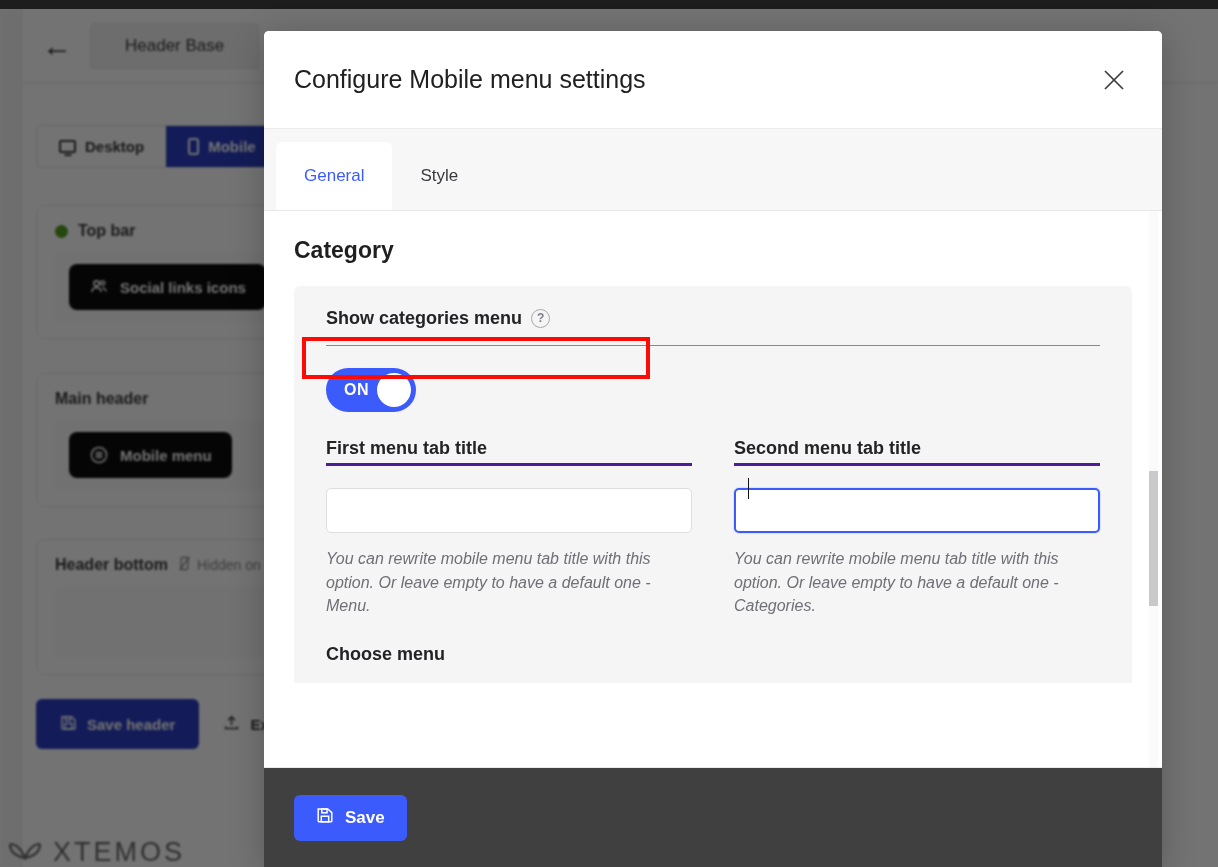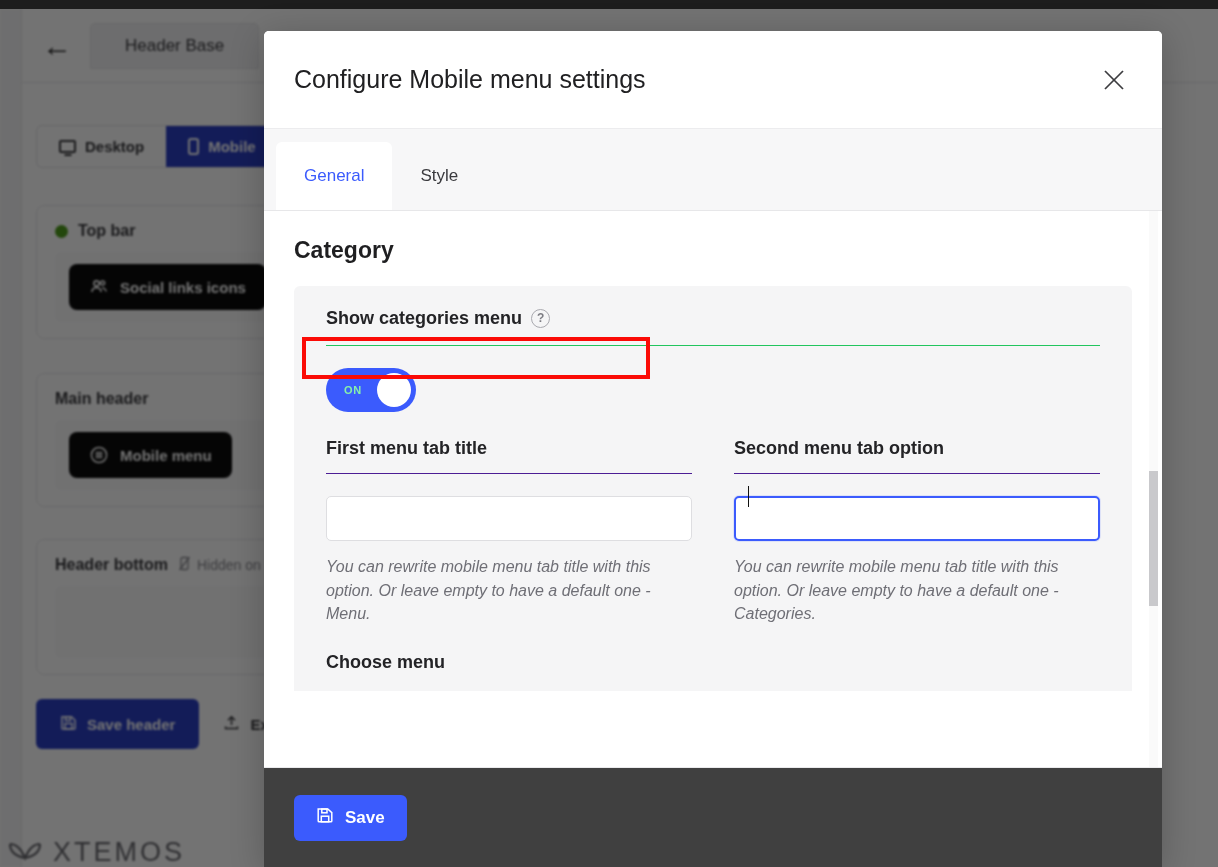--- a/index.html
+++ b/index.html
@@ -186,34 +186,34 @@
     display: inline-block; cursor: pointer;
   }
 
   .toggle-wrap { padding: 22px 0 26px 0; }
   .toggle {
     width: 90px; height: 44px; border-radius: 22px;
     background: #3b5bfd; position: relative; cursor: pointer;
     display: flex; align-items: center;
   }
   .toggle-label {
-    color: #86efac; font-size: 11px; font-weight: 700; letter-spacing: .6px;
+    color: #ffffff; font-size: 16px; font-weight: 700; letter-spacing: .6px;
     margin-left: 18px;
   }
   .toggle-knob {
     position: absolute; right: 5px; top: 5px;
     width: 34px; height: 34px; border-radius: 50%; background: #fff;
   }
 
   .two-col { display: flex; gap: 42px; }
   .col { flex: 1 1 0; min-width: 0; }
 
   .sub-label {
     font-size: 18px; font-weight: 700; color: #232326;
-    padding-bottom: 14px; border-bottom: 1px solid #4c1d95;
+    padding-bottom: 4px; border-bottom: 3px solid #4c1d95;
   }
   .text-input {
     margin-top: 22px;
     width: 100%; height: 45px;
     border: 1px solid #dedee1; border-radius: 5px;
     background: #fff; padding: 0 12px;
     font-family: "Liberation Sans", sans-serif; font-size: 16px; color: #222;
     outline: none;
   }
   .text-input.focused {
@@ -425,21 +425,21 @@
           <div class="two-col">
             <div class="col">
               <div class="sub-label">First menu tab title</div>
               <div class="input-holder">
                 <input class="text-input" type="text" value="" placeholder="" style="">
               </div>
               <div class="hint">You can rewrite mobile menu tab title with this option. Or leave empty to have a default one - Menu.</div>
             </div>
 
             <div class="col">
-              <div class="sub-label">Second menu tab option</div>
+              <div class="sub-label">Second menu tab title</div>
               <div class="input-holder">
                 <input class="text-input focused" type="text" value="" placeholder="" style="">
                 <span class="caret"></span>
               </div>
               <div class="hint">You can rewrite mobile menu tab title with this option. Or leave empty to have a default one - Categories.</div>
             </div>
           </div>
 
           <div class="choose-menu">Choose menu</div>
         </div>

